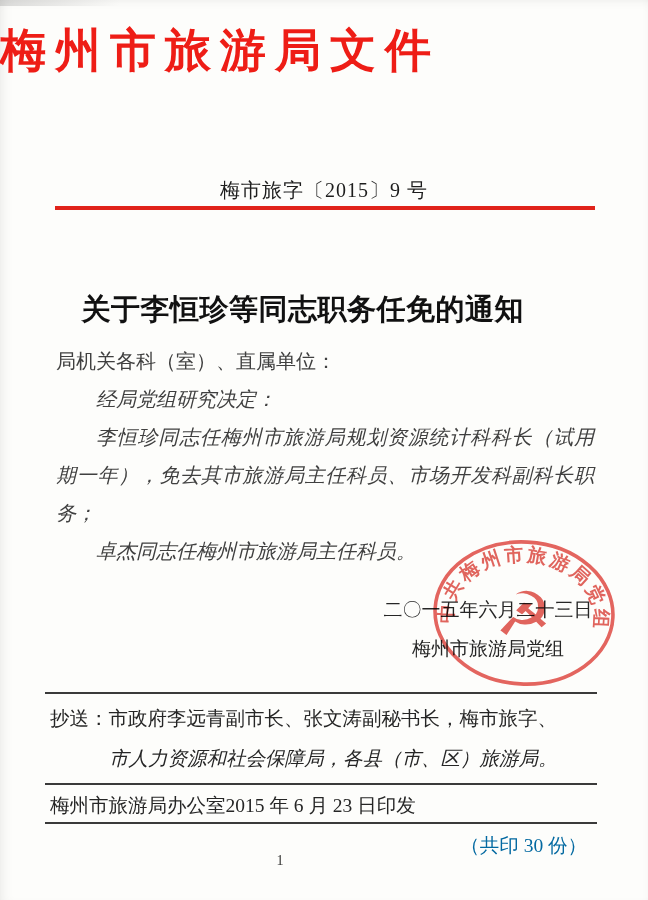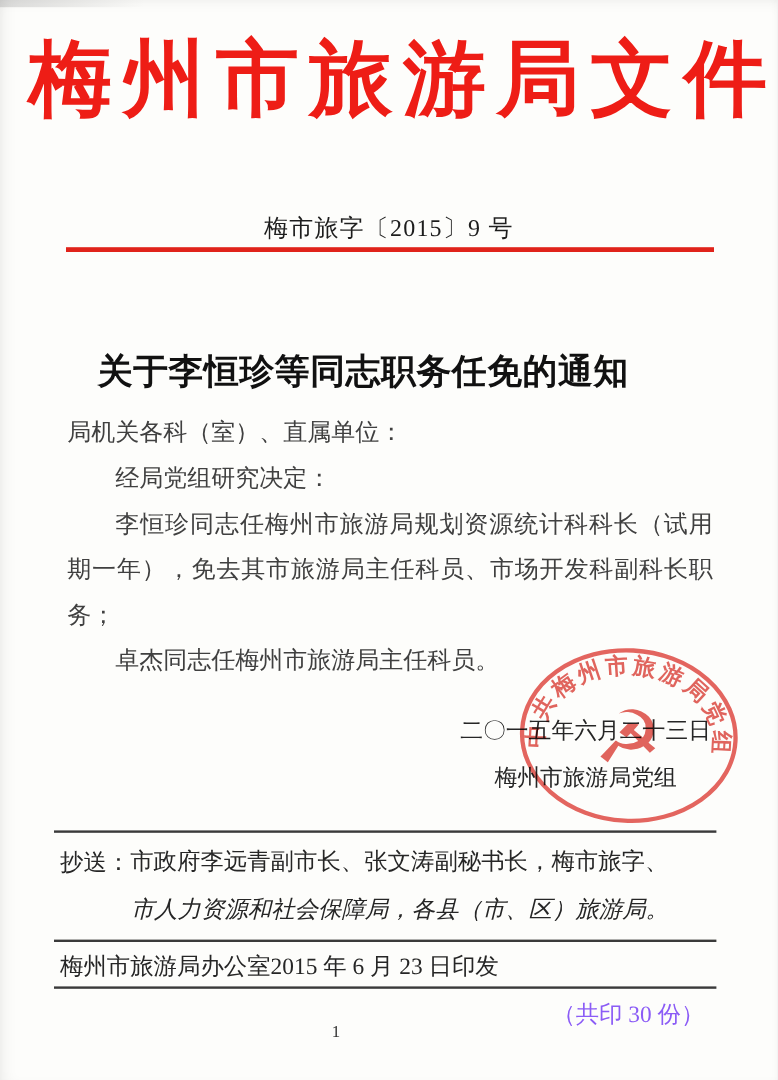--- a/index.html
+++ b/index.html
@@ -12,22 +12,22 @@
     position:relative;width:648px;height:900px;overflow:hidden;
     background:#fdfdfb;
     box-shadow:inset 10px 0 14px -10px rgba(0,0,0,.10),
                inset 0 8px 12px -8px rgba(0,0,0,.07),
                inset -6px 0 10px -8px rgba(0,0,0,.05);
     color:#222;
   }
   
   .agency-title{
     position:absolute;top:20px;left:0;width:648px;
-    text-align:right;
-    font-size:69px;font-weight:bold;
+    text-align:left;
+    font-size:46px;font-weight:bold;
     letter-spacing:9px;
     color:#ee1d16;
     white-space:nowrap;
   }
   .doc-number{
     position:absolute;top:177px;left:0;width:648px;
     text-align:center;font-size:20px;color:#1d1d1d;
     letter-spacing:1px;
   }
   .red-rule{
@@ -39,21 +39,21 @@
     text-align:right;font-size:29px;font-weight:bold;color:#111;
     letter-spacing:0.5px;
     margin-top:42px;
   }
   .body-text{
     position:absolute;top:342px;left:56px;width:538px;
     font-size:20px;line-height:38px;color:#404040;
     text-align:justify;
   }
   .body-text p{margin:0;}
-  .body-text p.indent{text-indent:2em;}
+  .body-text p.indent{text-indent:2em;font-style:italic;}
   .signature{
     position:absolute;top:590px;left:378px;width:220px;
     text-align:center;font-size:19px;line-height:39px;color:#262626;
     white-space:nowrap;
   }
   
   .seal{
     position:absolute;top:536px;left:428px;width:192px;height:154px;
     opacity:.85;mix-blend-mode:multiply;
     transform:rotate(3deg);
@@ -74,21 +74,21 @@
   .cc-label{white-space:nowrap;}
   .cc-line{line-height:28px;}
   .cc-row2{padding-left:59px;margin-top:12px;font-style:italic;}
   .issuer-row{
     position:absolute;top:792px;left:50px;width:537px;
     display:flex;justify-content:flex-start;
     font-size:19.5px;color:#262626;
   }
   .copies-note{
     position:absolute;top:832px;left:0;width:587px;
-    text-align:right;font-size:19.5px;color:#8b5cf6;
+    text-align:right;font-size:19.5px;color:#0369a1;
   }
   .page-number{
     position:absolute;top:853px;left:270px;width:20px;
     text-align:center;font-size:14px;color:#333;
   }
   
   .scan-smudge{
     position:absolute;top:0;left:0;width:120px;height:6px;
     background:linear-gradient(90deg,rgba(120,120,120,.25),rgba(120,120,120,0));
   }

